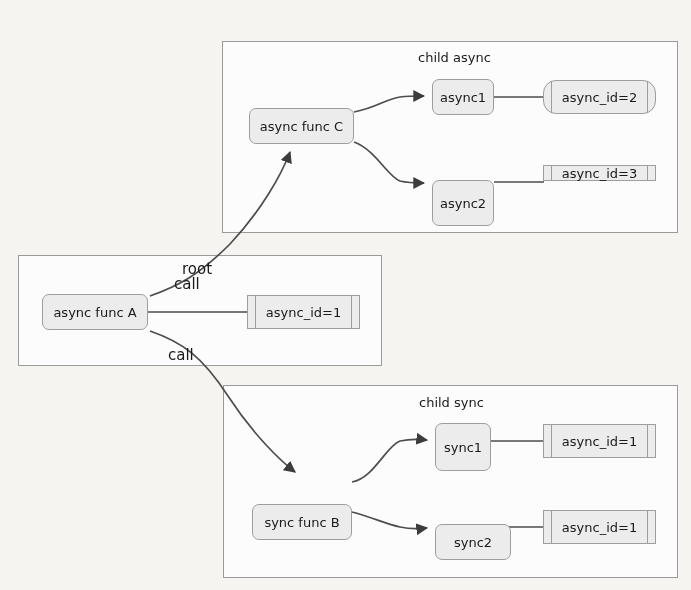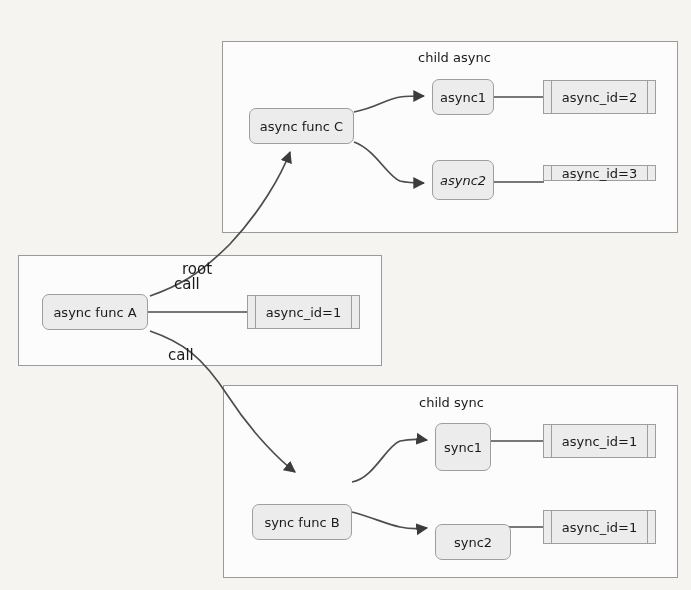--- a/index.html
+++ b/index.html
@@ -144,22 +144,22 @@
 
     <path class="edge-path" d="M 491 527 L 544 527"></path>
   </svg>
 
   <div class="edge-label" style="left:182px; top:262px;">root</div>
   <div class="edge-label" style="left:174px; top:277px;">call</div>
   <div class="edge-label" style="left:168px; top:348px;">call</div>
 
   <div class="node" style="left:249px; top:108px; width:105px; height:36px;">async func C</div>
   <div class="node" style="left:432px; top:79px; width:62px; height:36px;">async1</div>
-  <div class="node" style="left:432px; top:160px; width:62px; height:40px;font-style:italic;">async2</div>
-  <div class="frame-node" style="left:543px; top:80px; width:113px; height:34px;">async_id=2</div>
+  <div class="node" style="left:432px; top:180px; width:62px; height:46px;">async2</div>
+  <div class="frame-node" style="left:543px; top:80px; width:113px; height:34px;border-radius:13px;">async_id=2</div>
   <div class="frame-node" style="left:543px; top:165px; width:113px; height:16px;text-align:center;">async_id=3</div>
 
   <div class="node" style="left:42px; top:294px; width:106px; height:36px;">async func A</div>
   <div class="frame-node" style="left:247px; top:295px; width:113px; height:34px;">async_id=1</div>
 
   <div class="node" style="left:252px; top:478px; width:100px; height:36px;margin-top:26px;">sync func B</div>
   <div class="node" style="left:435px; top:423px; width:56px; height:48px;">sync1</div>
   <div class="node" style="left:435px; top:524px; width:76px; height:36px;">sync2</div>
   <div class="frame-node" style="left:543px; top:424px; width:113px; height:34px;">async_id=1</div>
   <div class="frame-node" style="left:543px; top:510px; width:113px; height:34px;">async_id=1</div>

